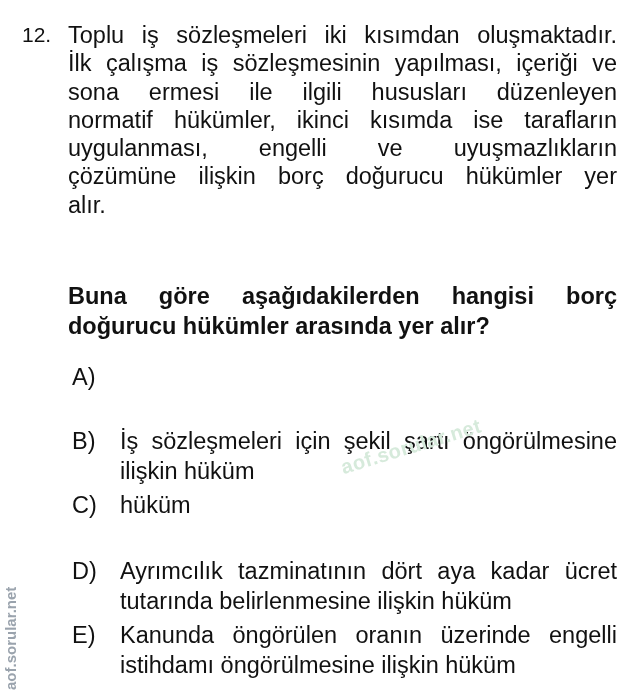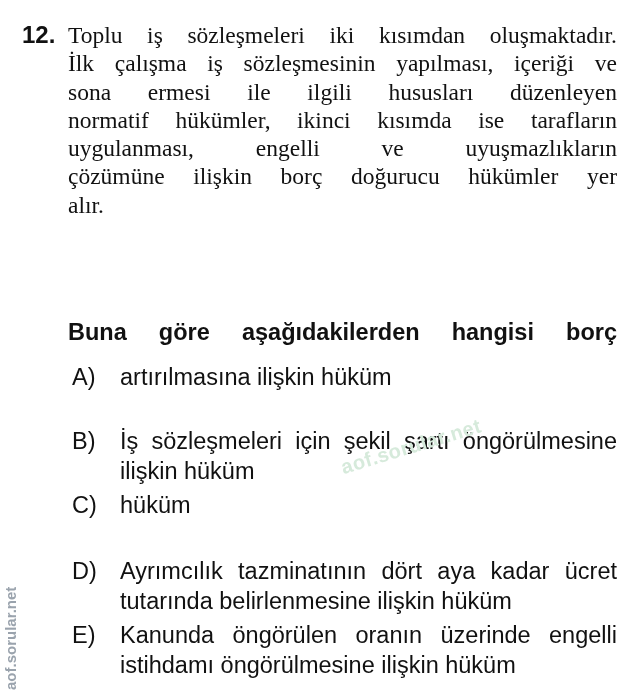--- a/index.html
+++ b/index.html
@@ -2,34 +2,34 @@
 <html><head>
   <meta charset="utf-8">
   <style>
     html, body { margin: 0; padding: 0; background: #ffffff; }
     body {
       width: 641px; height: 699px; position: relative; overflow: hidden;
       font-family: "Liberation Sans", sans-serif; color: #111111;
     }
     .q-num {
       position: absolute; left: 22px; top: 21px;
-      font-size: 24px; font-weight: bold; line-height: 28px; text-align: center;
+      font-size: 21px; font-weight: normal; line-height: 28px; text-align: center;
     }
     .stem {
       position: absolute; left: 68px; top: 21px; width: 549px;
       font-size: 23.5px; line-height: 28.3px;
       text-align: justify;
     }
-    .stem .line { display: block; text-align: justify; text-align-last: justify; white-space: nowrap; font-family: Liberation Serif, serif; }
+    .stem .line { display: block; text-align: justify; text-align-last: justify; white-space: nowrap; }
     .stem .line.last { text-align-last: left; }
     .prompt {
       position: absolute; left: 68px; top: 281px; width: 549px;
       font-size: 23.5px; line-height: 30px; font-weight: bold;
     }
-    .prompt .line { display: block; text-align: justify; text-align-last: justify; white-space: nowrap; margin-top: 36px; }
+    .prompt .line { display: block; text-align: justify; text-align-last: justify; white-space: nowrap; }
     .prompt .line.last { text-align-last: left; }
     .options { position: absolute; left: 0; top: 0; }
     .option { position: absolute; left: 72px; width: 545px; }
     .opt-letter {
       position: absolute; left: 0; top: 0;
       font-size: 23.5px; line-height: 30px;
     }
     .opt-text {
       position: absolute; left: 48px; top: 0; width: 497px;
       font-size: 23.5px; line-height: 30px;
@@ -59,27 +59,27 @@
   <span class="line">İlk çalışma iş sözleşmesinin yapılması, içeriği ve</span>
   <span class="line">sona ermesi ile ilgili hususları düzenleyen</span>
   <span class="line">normatif hükümler, ikinci kısımda ise tarafların</span>
   <span class="line">uygulanması, engelli ve uyuşmazlıkların</span>
   <span class="line">çözümüne ilişkin borç doğurucu hükümler yer</span>
   <span class="line last">alır.</span>
 </div>
 
 <div class="prompt">
   <span class="line">Buna göre aşağıdakilerden hangisi borç</span>
+  <span class="line last">doğurucu hükümler arasında yer alır?</span>
 </div>
 
 <div class="options">
   <div class="option" style="top:362px;">
     <span class="opt-letter">A)</span>
     <div class="opt-text">
-      <span class="line last">artırılmasına ilişkin hüküm</span>
     </div>
   </div>
   <div class="option" style="top:426px;">
     <span class="opt-letter">B)</span>
     <div class="opt-text">
       <span class="line">İş sözleşmeleri için şekil şartı öngörülmesine</span>
       <span class="line last">ilişkin hüküm</span>
     </div>
   </div>
   <div class="option" style="top:490px;">

